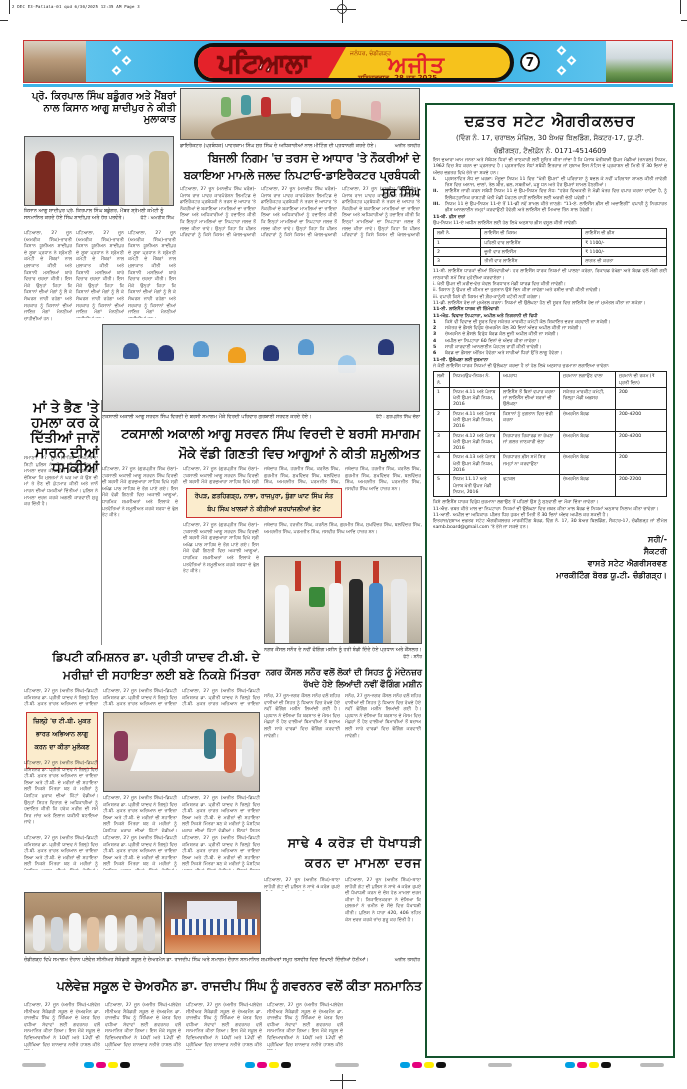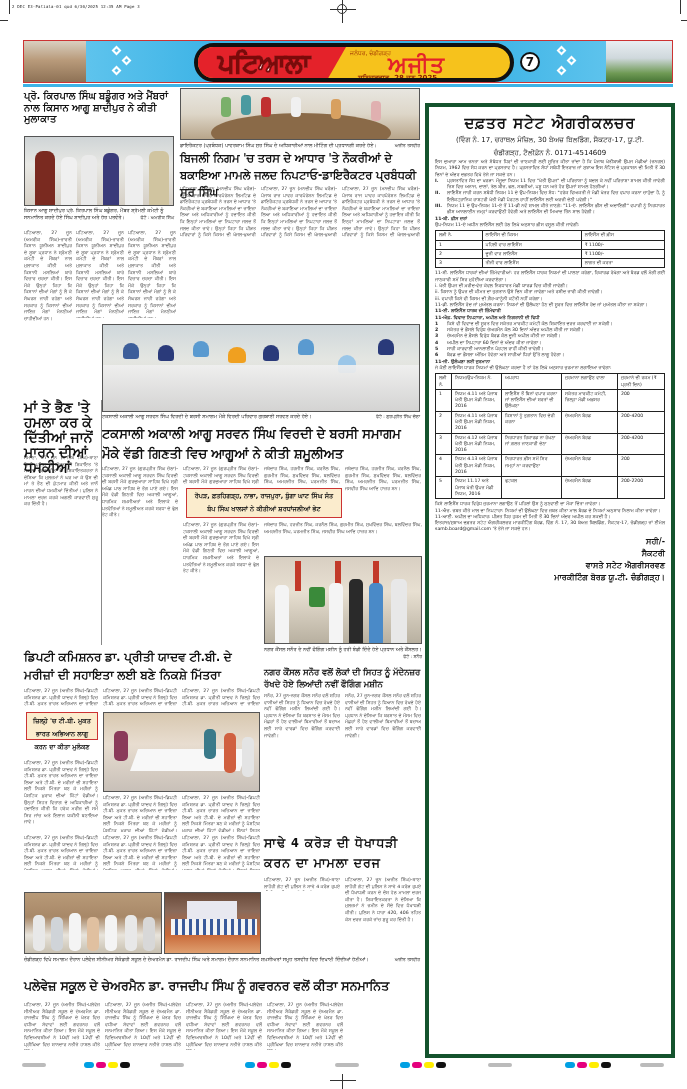--- a/index.html
+++ b/index.html
@@ -21,29 +21,29 @@
   .mh-pill { position: absolute; left: 170px; top: 2px; width: 320px; height: 39px; border-radius: 20px; border: 4px solid #111; overflow: hidden; background: #f6c21c; }
   .mh-red { position: absolute; left: 0; top: 0; width: 148px; height: 100%; background: #e4222a; clip-path: polygon(0 0,100% 0,88% 100%,0 100%); }
   .mh-title-left { position: absolute; left: 20px; top: 1px; font-family: "DejaVu Serif", serif; font-weight: 900; font-size: 26px; color: #fff; -webkit-text-stroke: 1px #7a0a0a; letter-spacing: -1px; }
   .mh-title-right { position: absolute; left: 190px; top: 4px; font-family: "DejaVu Serif", serif; font-weight: 900; font-size: 22px; color: #e4222a; letter-spacing: 1px; }
   .mh-city { position: absolute; left: 152px; top: 2px; font-size: 6px; color: #9a2a00; }
   .mh-date { position: absolute; left: 160px; top: 27px; font-size: 7px; color: #8a1a00; font-weight: bold; }
   .mh-page { position: absolute; left: 496px; top: 11px; width: 20px; height: 20px; border-radius: 50%; background: #fff; border: 2px solid #111; font-weight: bold; font-size: 12px; text-align: center; line-height: 17px; }
   .mh-rule { position: absolute; left: 23px; top: 84px; width: 650px; height: 3px; background: #3cb3e6; }
 
   
-  .head { position: absolute; font-family: "DejaVu Sans Condensed", "DejaVu Sans", sans-serif; font-weight: bold; color: #111; line-height: 1.15; text-align: left; }
+  .head { position: absolute; font-family: "DejaVu Sans Condensed", "DejaVu Sans", sans-serif; font-weight: bold; color: #111; line-height: 1.15; text-align: right; }
   .cap { position: absolute; font-size: 5px; line-height: 7px; color: #222; }
   .credit { font-size: 4.5px; float: right; }
   .photo { position: absolute; border: 1px solid #555; overflow: hidden; }
   .txt { position: absolute; font-size: 4.6px; line-height: 6.6px; color: #333; text-align: justify; overflow: hidden; }
   .boxed { position: absolute; border: 1.5px solid #c33; background: #fbeccd; font-weight: bold; text-align: center; color: #111; }
 
   
-  .notice { position: absolute; left: 425px; top: 103px; width: 250px; height: 955px; border: 4px solid #14532d; padding: 6px 6px; overflow: hidden; }
+  .notice { position: absolute; left: 425px; top: 103px; width: 250px; height: 955px; border: 2px solid #14532d; padding: 6px 6px; overflow: hidden; }
   .notice-title { font-weight: bold; font-size: 15px; text-align: center; line-height: 20px; letter-spacing: 1px; }
   .notice-addr { font-size: 7px; text-align: center; line-height: 11px; margin-top: 2px; }
   .notice-sub { font-weight: bold; font-size: 12px; text-align: center; text-decoration: underline; margin: 3px 0 3px; }
   .notice-body { font-size: 4.6px; line-height: 6.3px; text-align: justify; color: #222; }
   .notice-body .sec { display: flex; }
   .notice-body .sec b { width: 12px; flex: none; }
   table.nt { border-collapse: collapse; width: 100%; margin: 2px 0; font-size: 4.6px; }
   table.nt td, table.nt th { border: 1px solid #222; padding: 1px 3px; text-align: left; font-weight: normal; vertical-align: top; }
   .sign { text-align: right; font-weight: bold; font-size: 8px; line-height: 12px; margin-top: 3px; }
 
@@ -169,21 +169,21 @@
 </div>
 
 <div class="head" style="left:264px;top:666px;width:158px;font-size:8.5px;line-height:12px;">ਨਗਰ ਕੌਂਸਲ ਸਨੌਰ ਵਲੋਂ ਲੋਕਾਂ ਦੀ ਸਿਹਤ ਨੂੰ ਮੱਦੇਨਜ਼ਰ ਰੱਖਦੇ ਹੋਏ ਲਿਆਂਦੀ ਨਵੀਂ ਫੌਗਿੰਗ ਮਸ਼ੀਨ</div>
 <div class="txt" style="left:264px;top:693px;width:76px;height:135px;">ਸਨੌਰ, 27 ਜੂਨ-ਨਗਰ ਕੌਂਸਲ ਸਨੌਰ ਵਲੋਂ ਸ਼ਹਿਰ ਵਾਸੀਆਂ ਦੀ ਸਿਹਤ ਨੂੰ ਧਿਆਨ ਵਿਚ ਰੱਖਦੇ ਹੋਏ ਨਵੀਂ ਫੌਗਿੰਗ ਮਸ਼ੀਨ ਲਿਆਂਦੀ ਗਈ ਹੈ। ਪ੍ਰਧਾਨ ਨੇ ਦੱਸਿਆ ਕਿ ਬਰਸਾਤ ਦੇ ਮੌਸਮ ਵਿਚ ਮੱਛਰਾਂ ਤੋਂ ਹੋਣ ਵਾਲੀਆਂ ਬਿਮਾਰੀਆਂ ਤੋਂ ਬਚਾਅ ਲਈ ਸਾਰੇ ਵਾਰਡਾਂ ਵਿਚ ਫੌਗਿੰਗ ਕਰਵਾਈ ਜਾਵੇਗੀ।</div>
 <div class="txt" style="left:345px;top:693px;width:76px;height:135px;">ਸਨੌਰ, 27 ਜੂਨ-ਨਗਰ ਕੌਂਸਲ ਸਨੌਰ ਵਲੋਂ ਸ਼ਹਿਰ ਵਾਸੀਆਂ ਦੀ ਸਿਹਤ ਨੂੰ ਧਿਆਨ ਵਿਚ ਰੱਖਦੇ ਹੋਏ ਨਵੀਂ ਫੌਗਿੰਗ ਮਸ਼ੀਨ ਲਿਆਂਦੀ ਗਈ ਹੈ। ਪ੍ਰਧਾਨ ਨੇ ਦੱਸਿਆ ਕਿ ਬਰਸਾਤ ਦੇ ਮੌਸਮ ਵਿਚ ਮੱਛਰਾਂ ਤੋਂ ਹੋਣ ਵਾਲੀਆਂ ਬਿਮਾਰੀਆਂ ਤੋਂ ਬਚਾਅ ਲਈ ਸਾਰੇ ਵਾਰਡਾਂ ਵਿਚ ਫੌਗਿੰਗ ਕਰਵਾਈ ਜਾਵੇਗੀ।</div>
 
 <div class="head" style="left:24px;top:648px;width:236px;font-size:12px;line-height:18px;">ਡਿਪਟੀ ਕਮਿਸ਼ਨਰ ਡਾ. ਪ੍ਰੀਤੀ ਯਾਦਵ ਟੀ.ਬੀ. ਦੇ ਮਰੀਜ਼ਾਂ ਦੀ ਸਹਾਇਤਾ ਲਈ ਬਣੇ ਨਿਕਸ਼ੇ ਮਿੱਤਰਾ</div>
 <div class="txt" style="left:24px;top:688px;width:74px;height:20px;">ਪਟਿਆਲਾ, 27 ਜੂਨ (ਅਜੀਤ ਸਿੰਘ)-ਡਿਪਟੀ ਕਮਿਸ਼ਨਰ ਡਾ. ਪ੍ਰੀਤੀ ਯਾਦਵ ਨੇ ਜ਼ਿਲ੍ਹੇ ਵਿਚ ਟੀ.ਬੀ. ਮੁਕਤ ਭਾਰਤ ਅਭਿਆਨ ਦਾ ਜਾਇਜ਼ਾ ਲਿਆ ਅਤੇ ਟੀ.ਬੀ. ਦੇ ਮਰੀਜ਼ਾਂ ਦੀ ਸਹਾਇਤਾ ਲਈ ਨਿਕਸ਼ੇ ਮਿੱਤਰਾ ਬਣ ਕੇ ਮਰੀਜ਼ਾਂ ਨੂੰ ਪੋਸ਼ਟਿਕ ਖ਼ੁਰਾਕ ਦੀਆਂ ਕਿੱਟਾਂ ਵੰਡੀਆਂ। ਉਨ੍ਹਾਂ ਸਿਹਤ ਵਿਭਾਗ ਦੇ ਅਧਿਕਾਰੀਆਂ ਨੂੰ ਹਦਾਇਤ ਕੀਤੀ ਕਿ ਹਰੇਕ ਮਰੀਜ਼ ਦੀ ਸਮੇਂ ਸਿਰ ਜਾਂਚ ਅਤੇ ਇਲਾਜ ਯਕੀਨੀ ਬਣਾਇਆ ਜਾਵੇ।</div>
 <div class="txt" style="left:103px;top:688px;width:74px;height:20px;">ਪਟਿਆਲਾ, 27 ਜੂਨ (ਅਜੀਤ ਸਿੰਘ)-ਡਿਪਟੀ ਕਮਿਸ਼ਨਰ ਡਾ. ਪ੍ਰੀਤੀ ਯਾਦਵ ਨੇ ਜ਼ਿਲ੍ਹੇ ਵਿਚ ਟੀ.ਬੀ. ਮੁਕਤ ਭਾਰਤ ਅਭਿਆਨ ਦਾ ਜਾਇਜ਼ਾ ਲਿਆ ਅਤੇ ਟੀ.ਬੀ. ਦੇ ਮਰੀਜ਼ਾਂ ਦੀ ਸਹਾਇਤਾ ਲਈ ਨਿਕਸ਼ੇ ਮਿੱਤਰਾ ਬਣ ਕੇ ਮਰੀਜ਼ਾਂ ਨੂੰ ਪੋਸ਼ਟਿਕ ਖ਼ੁਰਾਕ ਦੀਆਂ ਕਿੱਟਾਂ ਵੰਡੀਆਂ। ਉਨ੍ਹਾਂ ਸਿਹਤ ਵਿਭਾਗ ਦੇ ਅਧਿਕਾਰੀਆਂ ਨੂੰ ਹਦਾਇਤ ਕੀਤੀ ਕਿ ਹਰੇਕ ਮਰੀਜ਼ ਦੀ ਸਮੇਂ ਸਿਰ ਜਾਂਚ ਅਤੇ ਇਲਾਜ ਯਕੀਨੀ ਬਣਾਇਆ ਜਾਵੇ।</div>
 <div class="txt" style="left:182px;top:688px;width:78px;height:20px;">ਪਟਿਆਲਾ, 27 ਜੂਨ (ਅਜੀਤ ਸਿੰਘ)-ਡਿਪਟੀ ਕਮਿਸ਼ਨਰ ਡਾ. ਪ੍ਰੀਤੀ ਯਾਦਵ ਨੇ ਜ਼ਿਲ੍ਹੇ ਵਿਚ ਟੀ.ਬੀ. ਮੁਕਤ ਭਾਰਤ ਅਭਿਆਨ ਦਾ ਜਾਇਜ਼ਾ ਲਿਆ ਅਤੇ ਟੀ.ਬੀ. ਦੇ ਮਰੀਜ਼ਾਂ ਦੀ ਸਹਾਇਤਾ ਲਈ ਨਿਕਸ਼ੇ ਮਿੱਤਰਾ ਬਣ ਕੇ ਮਰੀਜ਼ਾਂ ਨੂੰ ਪੋਸ਼ਟਿਕ ਖ਼ੁਰਾਕ ਦੀਆਂ ਕਿੱਟਾਂ ਵੰਡੀਆਂ। ਉਨ੍ਹਾਂ ਸਿਹਤ ਵਿਭਾਗ ਦੇ ਅਧਿਕਾਰੀਆਂ ਨੂੰ ਹਦਾਇਤ ਕੀਤੀ ਕਿ ਹਰੇਕ ਮਰੀਜ਼ ਦੀ ਸਮੇਂ ਸਿਰ ਜਾਂਚ ਅਤੇ ਇਲਾਜ ਯਕੀਨੀ ਬਣਾਇਆ ਜਾਵੇ।</div>
-<div class="boxed" style="left:26px;top:712px;width:72px;height:28px;font-size:6.5px;line-height:13px;padding:2px 3px;">ਜ਼ਿਲ੍ਹੇ 'ਚ ਟੀ.ਬੀ. ਮੁਕਤ ਭਾਰਤ ਅਭਿਆਨ ਲਾਗੂ ਕਰਨ ਦਾ ਕੀਤਾ ਮੁਲੰਕਣ</div>
+<div class="boxed" style="left:26px;top:712px;width:72px;height:57px;font-size:6.5px;line-height:13px;padding:2px 3px;">ਜ਼ਿਲ੍ਹੇ 'ਚ ਟੀ.ਬੀ. ਮੁਕਤ ਭਾਰਤ ਅਭਿਆਨ ਲਾਗੂ ਕਰਨ ਦਾ ਕੀਤਾ ਮੁਲੰਕਣ</div>
 <div class="photo" style="left:103px;top:712px;width:157px;height:80px;background:linear-gradient(180deg,#d8c8b0 0%,#e8ddd0 40%,#c8c0b8 100%);">
   <div style="position:absolute;left:30px;top:36px;width:110px;height:22px;background:#f8f8f8;transform:skewX(-20deg);"></div>
   <div style="position:absolute;left:10px;top:18px;width:14px;height:30px;background:#8a3a5a;border-radius:5px;"></div>
   <div style="position:absolute;left:100px;top:16px;width:12px;height:30px;background:#3a7a8a;border-radius:5px;"></div>
   <div style="position:absolute;left:120px;top:20px;width:12px;height:40px;background:#d06040;border-radius:5px;"></div>
   <div style="position:absolute;left:138px;top:24px;width:12px;height:40px;background:#e4e4e4;border-radius:5px;"></div>
 </div>
 <div class="txt" style="left:24px;top:760px;width:74px;height:72px;">ਪਟਿਆਲਾ, 27 ਜੂਨ (ਅਜੀਤ ਸਿੰਘ)-ਡਿਪਟੀ ਕਮਿਸ਼ਨਰ ਡਾ. ਪ੍ਰੀਤੀ ਯਾਦਵ ਨੇ ਜ਼ਿਲ੍ਹੇ ਵਿਚ ਟੀ.ਬੀ. ਮੁਕਤ ਭਾਰਤ ਅਭਿਆਨ ਦਾ ਜਾਇਜ਼ਾ ਲਿਆ ਅਤੇ ਟੀ.ਬੀ. ਦੇ ਮਰੀਜ਼ਾਂ ਦੀ ਸਹਾਇਤਾ ਲਈ ਨਿਕਸ਼ੇ ਮਿੱਤਰਾ ਬਣ ਕੇ ਮਰੀਜ਼ਾਂ ਨੂੰ ਪੋਸ਼ਟਿਕ ਖ਼ੁਰਾਕ ਦੀਆਂ ਕਿੱਟਾਂ ਵੰਡੀਆਂ। ਉਨ੍ਹਾਂ ਸਿਹਤ ਵਿਭਾਗ ਦੇ ਅਧਿਕਾਰੀਆਂ ਨੂੰ ਹਦਾਇਤ ਕੀਤੀ ਕਿ ਹਰੇਕ ਮਰੀਜ਼ ਦੀ ਸਮੇਂ ਸਿਰ ਜਾਂਚ ਅਤੇ ਇਲਾਜ ਯਕੀਨੀ ਬਣਾਇਆ ਜਾਵੇ।</div>
 <div class="txt" style="left:103px;top:795px;width:74px;height:37px;">ਪਟਿਆਲਾ, 27 ਜੂਨ (ਅਜੀਤ ਸਿੰਘ)-ਡਿਪਟੀ ਕਮਿਸ਼ਨਰ ਡਾ. ਪ੍ਰੀਤੀ ਯਾਦਵ ਨੇ ਜ਼ਿਲ੍ਹੇ ਵਿਚ ਟੀ.ਬੀ. ਮੁਕਤ ਭਾਰਤ ਅਭਿਆਨ ਦਾ ਜਾਇਜ਼ਾ ਲਿਆ ਅਤੇ ਟੀ.ਬੀ. ਦੇ ਮਰੀਜ਼ਾਂ ਦੀ ਸਹਾਇਤਾ ਲਈ ਨਿਕਸ਼ੇ ਮਿੱਤਰਾ ਬਣ ਕੇ ਮਰੀਜ਼ਾਂ ਨੂੰ ਪੋਸ਼ਟਿਕ ਖ਼ੁਰਾਕ ਦੀਆਂ ਕਿੱਟਾਂ ਵੰਡੀਆਂ। ਉਨ੍ਹਾਂ ਸਿਹਤ ਵਿਭਾਗ ਦੇ ਅਧਿਕਾਰੀਆਂ ਨੂੰ ਹਦਾਇਤ ਕੀਤੀ ਕਿ ਹਰੇਕ ਮਰੀਜ਼ ਦੀ ਸਮੇਂ ਸਿਰ ਜਾਂਚ ਅਤੇ ਇਲਾਜ ਯਕੀਨੀ ਬਣਾਇਆ ਜਾਵੇ।</div>
 <div class="txt" style="left:182px;top:795px;width:78px;height:37px;">ਪਟਿਆਲਾ, 27 ਜੂਨ (ਅਜੀਤ ਸਿੰਘ)-ਡਿਪਟੀ ਕਮਿਸ਼ਨਰ ਡਾ. ਪ੍ਰੀਤੀ ਯਾਦਵ ਨੇ ਜ਼ਿਲ੍ਹੇ ਵਿਚ ਟੀ.ਬੀ. ਮੁਕਤ ਭਾਰਤ ਅਭਿਆਨ ਦਾ ਜਾਇਜ਼ਾ ਲਿਆ ਅਤੇ ਟੀ.ਬੀ. ਦੇ ਮਰੀਜ਼ਾਂ ਦੀ ਸਹਾਇਤਾ ਲਈ ਨਿਕਸ਼ੇ ਮਿੱਤਰਾ ਬਣ ਕੇ ਮਰੀਜ਼ਾਂ ਨੂੰ ਪੋਸ਼ਟਿਕ ਖ਼ੁਰਾਕ ਦੀਆਂ ਕਿੱਟਾਂ ਵੰਡੀਆਂ। ਉਨ੍ਹਾਂ ਸਿਹਤ ਵਿਭਾਗ ਦੇ ਅਧਿਕਾਰੀਆਂ ਨੂੰ ਹਦਾਇਤ ਕੀਤੀ ਕਿ ਹਰੇਕ ਮਰੀਜ਼ ਦੀ ਸਮੇਂ ਸਿਰ ਜਾਂਚ ਅਤੇ ਇਲਾਜ ਯਕੀਨੀ ਬਣਾਇਆ ਜਾਵੇ।</div>

